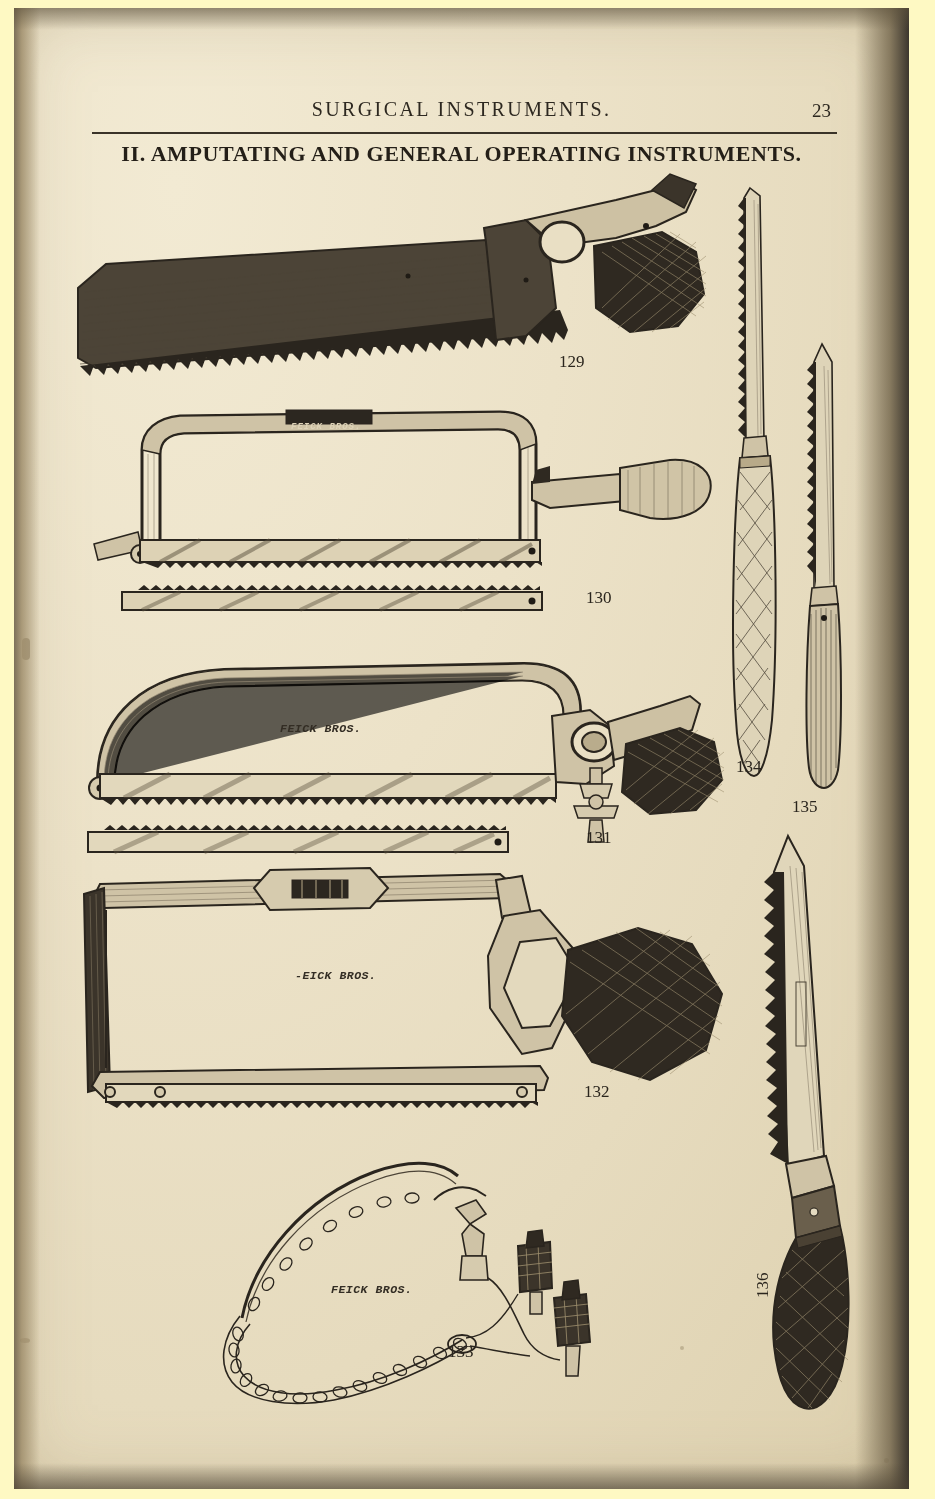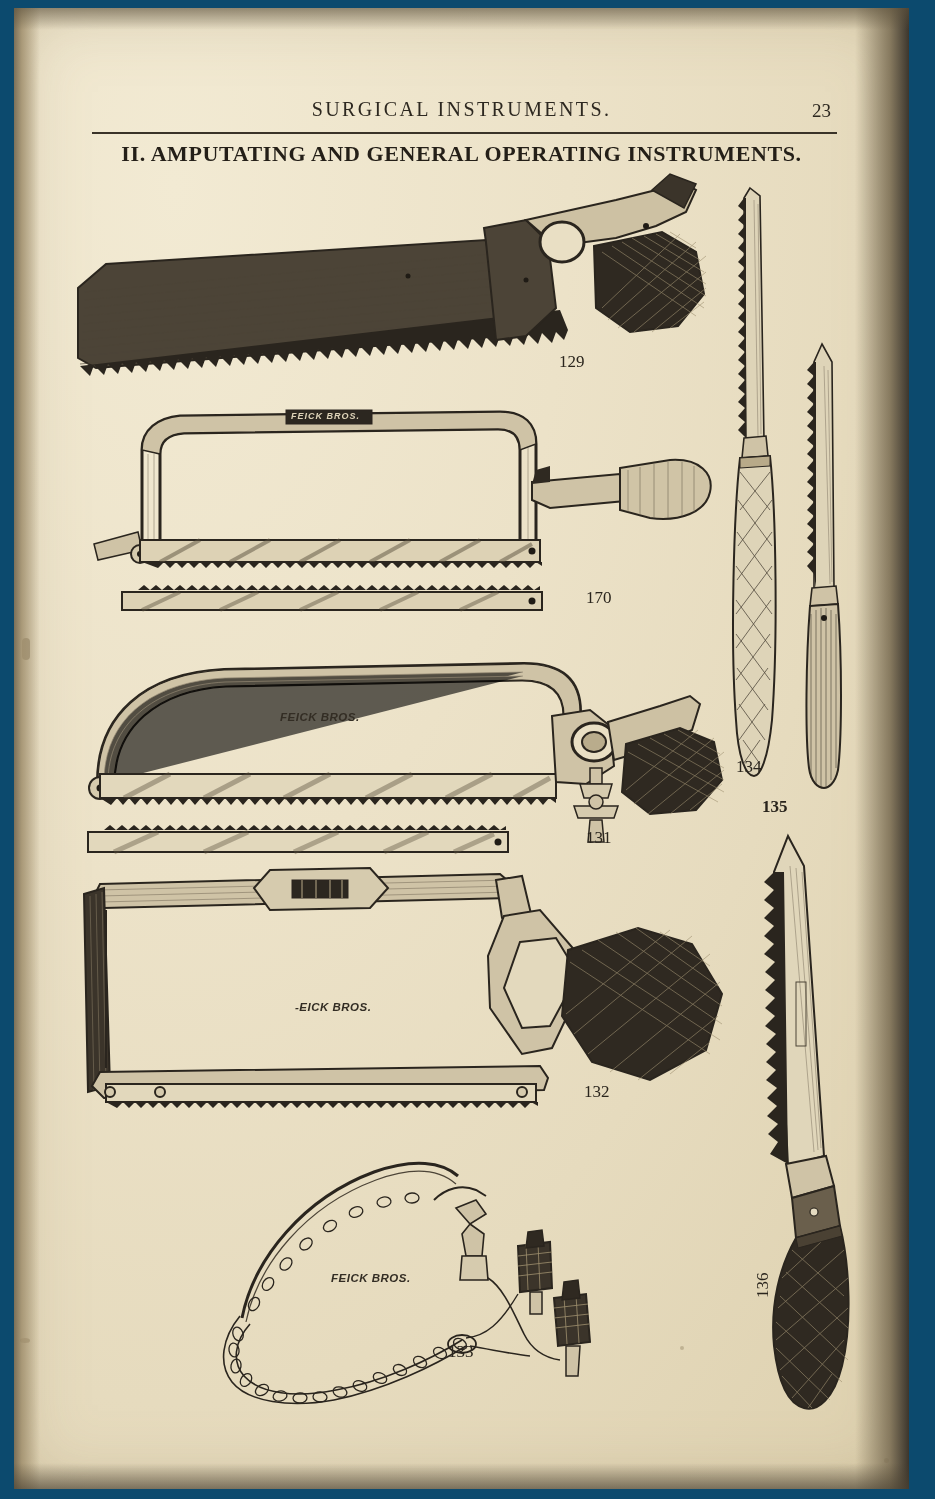--- a/index.html
+++ b/index.html
@@ -1,21 +1,21 @@
 <!DOCTYPE html>
 <html><head>
 <meta charset="utf-8">
 <style>
   html,body{margin:0;padding:0;background:#1b1a17;}
   body{font-family:"Liberation Serif",serif;}
   .page{
     position:relative;
     width:935px;height:1499px;
     overflow:hidden;
-    background:#0c4a6e;
+    background:#fef9c3;
   }
   
   .paper{
     position:absolute;
     left:14px;top:8px;right:26px;bottom:10px;
     background:
       radial-gradient(ellipse at 18% 12%, #f2ead3 0%, #ece2c8 38%, #e6dbbe 66%, #ddd0ae 100%);
     box-shadow:inset 0 0 70px rgba(150,130,90,.35);
   }
   
@@ -72,21 +72,22 @@
     font-size:17px;color:#2a251d;
     font-family:"Liberation Serif",serif;
   }
   .fig-num.rot{
     transform:rotate(-90deg);transform-origin:left top;
   }
   .brand{
     position:absolute;
     font-size:11.5px;font-style:italic;font-weight:bold;
     letter-spacing:.5px;color:#332d24;
-    font-family:Liberation Sans, sans-serif;
+    font-family:Liberation Mono, monospace;
+    margin-top:11px;
   }
 
   
   .eng{position:absolute;}
   svg{display:block;overflow:visible;}
   .ink{fill:#2a251e;}
   .ink-l{fill:#4c4437;}
 </style>
 </head>
 <body>
@@ -203,21 +204,21 @@
             <path d="M140 206 L178 188"></path>
             <path d="M220 206 L258 188"></path>
           <path d="M300 206 L338 188"></path>
             <path d="M380 206 L418 188"></path>
         </g>
         <path class="ink" d="M44 186 h416 l0 -4 l-6 4 l-6 -5 l-6 5 l-6 -5 l-6 5 l-6 -5 l-6 5 l-6 -5 l-6 5 l-6 -5 l-6 5 l-6 -5 l-6 5 l-6 -5 l-6 5 l-6 -5 l-6 5 l-6 -5 l-6 5 l-6 -5 l-6 5 l-6 -5 l-6 5 l-6 -5 l-6 5 l-6 -5 l-6 5 l-6 -5 l-6 5 l-6 -5 l-6 5 l-6 -5 l-6 5 l-6 -5 l-6 5 l-6 -5 l-6 5 l-6 -5 l-6 5 l-6 -5 l-6 5 l-6 -5 l-6 5 l-6 -5 l-6 5 l-6 -5 l-6 5 l-6 -5 l-6 5 l-6 -5 l-6 5 l-6 -5 l-6 5 l-6 -5 l-6 5 l-6 -5 l-6 5 l-6 -5 l-6 5 l-6 -5 l-6 5 l-6 -5 l-6 5 l-6 -5 l-6 5 l-6 -5 l-6 5 Z"></path>
         <circle cx="452" cy="197" r="3.5" fill="#1f1b15"></circle>
       </svg>
     </div>
     <div class="brand" style="left:277px;top:403px;color:#ded3b8;font-size:9px;letter-spacing:1px;">FEICK BROS.</div>
-    <div class="fig-num" style="left:572px;top:580px;">170</div>
+    <div class="fig-num" style="left:572px;top:580px;">130</div>
 
     <div class="eng" style="left:60px;top:648px;">
       <svg width="660" height="210" viewBox="0 0 660 210">
 
         <path d="M24 126 C24 60 70 18 150 14 L450 8 C490 8 506 26 506 56 L506 126" fill="none" stroke="#2a251e" stroke-width="4"></path>
         <path d="M40 128 C40 72 82 34 152 30 L448 24 C478 24 490 38 490 60 L490 126" fill="none" stroke="#2a251e" stroke-width="3"></path>
         <path d="M24 126 C24 60 70 18 150 14 L450 8 C490 8 506 26 506 56 L490 60 C490 38 478 24 448 24 L152 30 C82 34 40 72 40 128 Z" fill="#cfc3a6" stroke="#2a251e" stroke-width="1.2"></path>
         <g stroke="#6d6251" stroke-width=".7" opacity=".6">
           <path d="M30 126 C30 66 74 26 151 22 L449 16"></path>
           <path d="M34 126 C34 70 78 30 151 26 L449 20"></path>
@@ -327,21 +328,21 @@
         <path d="M30 214 L470 208 L478 220 L474 232 L34 240 L22 228 Z" fill="#cfc3a6" stroke="#2a251e" stroke-width="2"></path>
         <rect x="36" y="226" width="430" height="18" fill="#e2d8bc" stroke="#2a251e" stroke-width="2"></rect>
         <path class="ink" d="M36 244 h432 l0 4 l-7 -4 l-6 6 l-6 -6 l-6 6 l-6 -6 l-6 6 l-6 -6 l-6 6 l-6 -6 l-6 6 l-6 -6 l-6 6 l-6 -6 l-6 6 l-6 -6 l-6 6 l-6 -6 l-6 6 l-6 -6 l-6 6 l-6 -6 l-6 6 l-6 -6 l-6 6 l-6 -6 l-6 6 l-6 -6 l-6 6 l-6 -6 l-6 6 l-6 -6 l-6 6 l-6 -6 l-6 6 l-6 -6 l-6 6 l-6 -6 l-6 6 l-6 -6 l-6 6 l-6 -6 l-6 6 l-6 -6 l-6 6 l-6 -6 l-6 6 l-6 -6 l-6 6 l-6 -6 l-6 6 l-6 -6 l-6 6 l-6 -6 l-6 6 l-6 -6 l-6 6 l-6 -6 l-6 6 l-6 -6 l-6 6 l-6 -6 l-6 6 l-6 -6 l-6 6 l-6 -6 l-6 6 l-6 -6 l-6 6 l-6 -6 l-6 6 Z"></path>
         <circle cx="40" cy="234" r="5" fill="#d6cbae" stroke="#2a251e" stroke-width="2"></circle>
         <circle cx="90" cy="234" r="5" fill="#d6cbae" stroke="#2a251e" stroke-width="2"></circle>
         <circle cx="452" cy="234" r="5" fill="#d6cbae" stroke="#2a251e" stroke-width="2"></circle>
 
         <path d="M36 52 L36 210" stroke="#2a251e" stroke-width="2" fill="none"></path>
       </svg>
     </div>
-    <div class="brand" style="left:281px;top:993px;">-EICK BROS.</div>
+    <div class="brand" style="left:281px;top:950px;">-EICK BROS.</div>
     <div class="fig-num" style="left:570px;top:1074px;">132</div>
 
     <div class="eng" style="left:180px;top:1130px;">
       <svg width="440" height="290" viewBox="0 0 440 290">
 
         <path d="M48 180 C60 120 110 60 180 34 C220 20 248 24 264 38" fill="none" stroke="#2a251e" stroke-width="3"></path>
         <path d="M52 184 C64 126 112 68 182 42 C220 28 246 32 262 46" fill="none" stroke="#4c4437" stroke-width="1.2"></path>
 
         <g stroke="#2a251e" stroke-width="1.6" fill="none">
           <path d="M46 178 C28 200 24 226 38 244 C54 264 96 270 140 262 C190 252 240 228 272 208"></path>
@@ -465,21 +466,21 @@
           <path d="M19 276 L19 440"></path>
             <path d="M24 272 L24 446"></path>
             <path d="M29 270 L29 449"></path>
           <path d="M34 270 L34 448"></path>
             <path d="M39 272 L39 442"></path>
             <path d="M44 276 L44 430"></path>
         </g>
         <circle cx="32" cy="280" r="3" fill="#1f1b15"></circle>
       </svg>
     </div>
-    <div class="fig-num" style="left:748px;top:789px;font-weight:bold;">135</div>
+    <div class="fig-num" style="left:778px;top:789px;">135</div>
 
     <div class="eng" style="left:716px;top:818px;">
       <svg width="130" height="600" viewBox="0 0 130 600">
 
         <path d="M58 10 L74 40 L94 330 L58 340 L44 46 Z" fill="#e0d6ba" stroke="#2a251e" stroke-width="2"></path>
 
         <path class="ink" d="M44 46 L34 56 L44 64 L34 74 L44 82 L34 92 L44 100 L34 110 L44 118 L34 128 L45 136 L35 146 L45 154 L35 164 L45 172 L35 182 L45 190 L35 200 L46 208 L36 218 L46 226 L36 236 L46 244 L36 254 L47 262 L37 272 L47 280 L37 290 L48 298 L38 308 L48 316 L40 328 L58 338 L54 46 Z"></path>
 
         <g stroke="#6d6251" stroke-width=".8" opacity=".55">
           <path d="M60 40 L84 326"></path>

